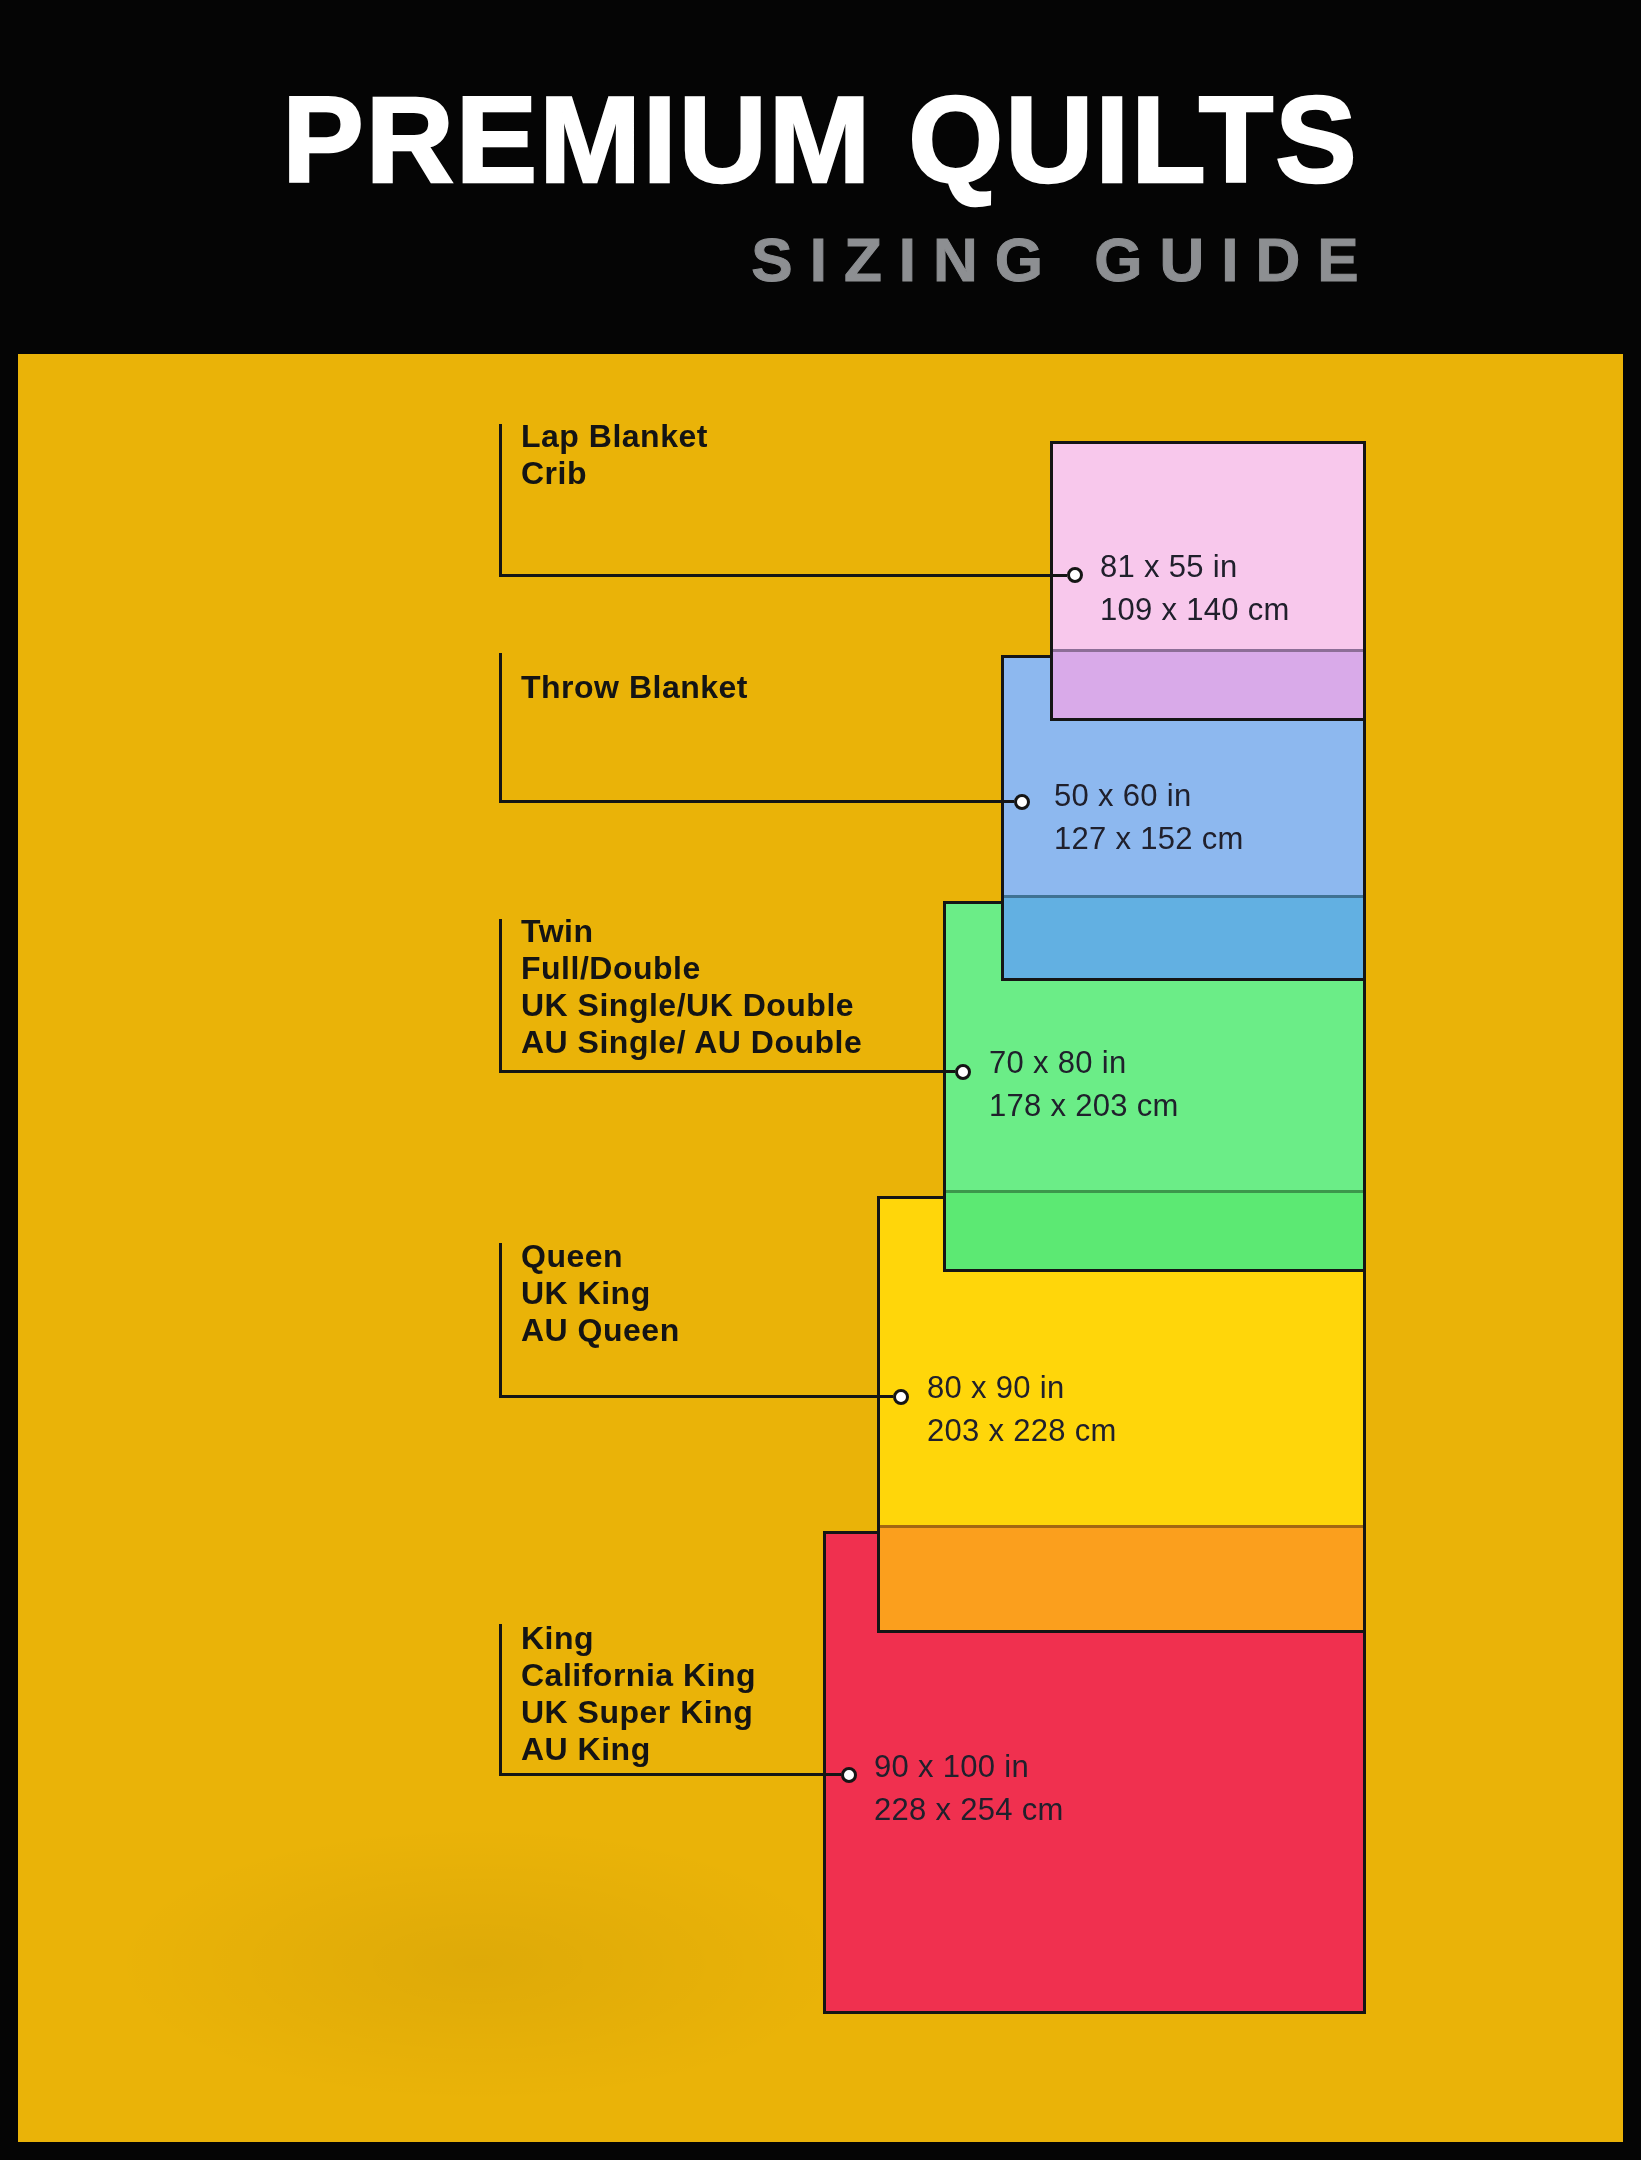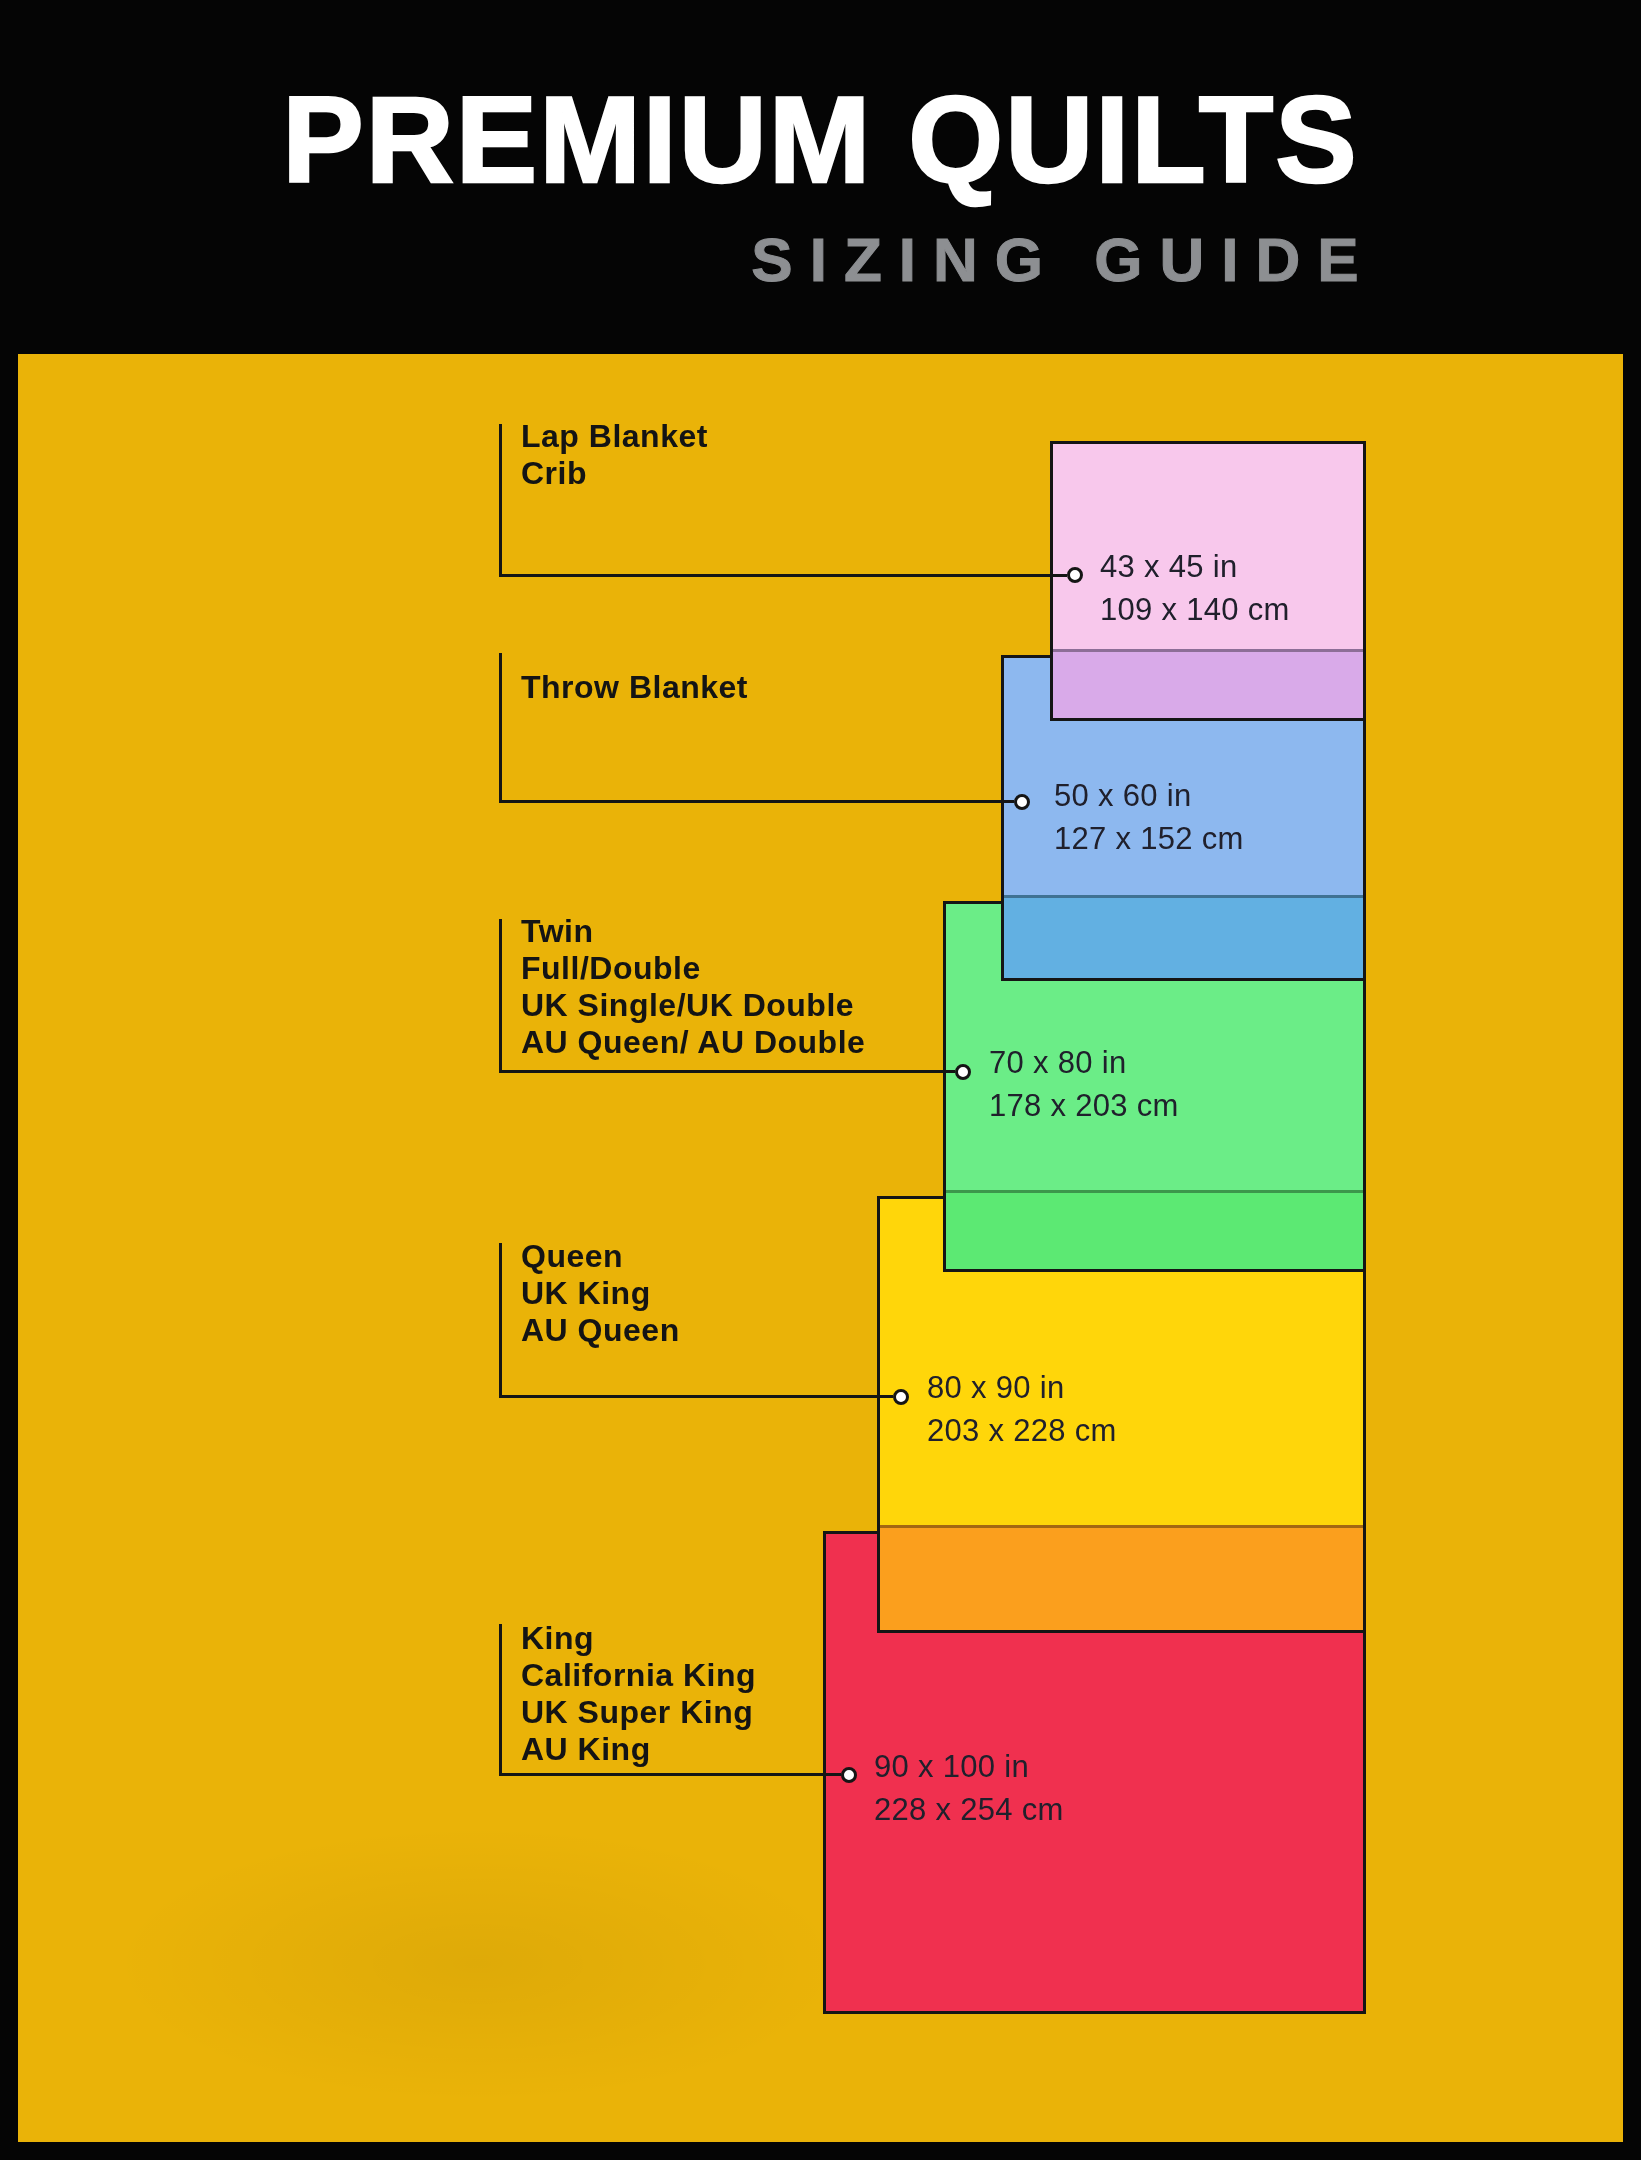--- a/index.html
+++ b/index.html
@@ -107,21 +107,21 @@
         <div class="overlap" style="background: rgb(217, 170, 233);"></div>
       </div>
       <div class="label">
         <div>Lap Blanket</div>
         <div>Crib</div>
       </div>
       <div class="conn-v"></div>
       <div class="conn-h"></div>
       <div class="conn-dot"></div>
       <div class="size-text">
-        <div>43 x 45 in</div>
+        <div>81 x 55 in</div>
         <div>109 x 140 cm</div>
       </div>
     </div>
 
     <div class="size-group g2">
       <div class="quilt-rect" style="background: rgb(141, 184, 239);">
         <div class="overlap" style="background: rgb(98, 176, 226);"></div>
       </div>
       <div class="label">
         <div>Throw Blanket</div>
@@ -136,21 +136,21 @@
     </div>
 
     <div class="size-group g3">
       <div class="quilt-rect" style="background: rgb(107, 237, 135);">
         <div class="overlap" style="background: rgb(92, 233, 115);"></div>
       </div>
       <div class="label">
         <div>Twin</div>
         <div>Full/Double</div>
         <div>UK Single/UK Double</div>
-        <div>AU Queen/ AU Double</div>
+        <div>AU Single/ AU Double</div>
       </div>
       <div class="conn-v"></div>
       <div class="conn-h"></div>
       <div class="conn-dot"></div>
       <div class="size-text">
         <div>70 x 80 in</div>
         <div>178 x 203 cm</div>
       </div>
     </div>
 

